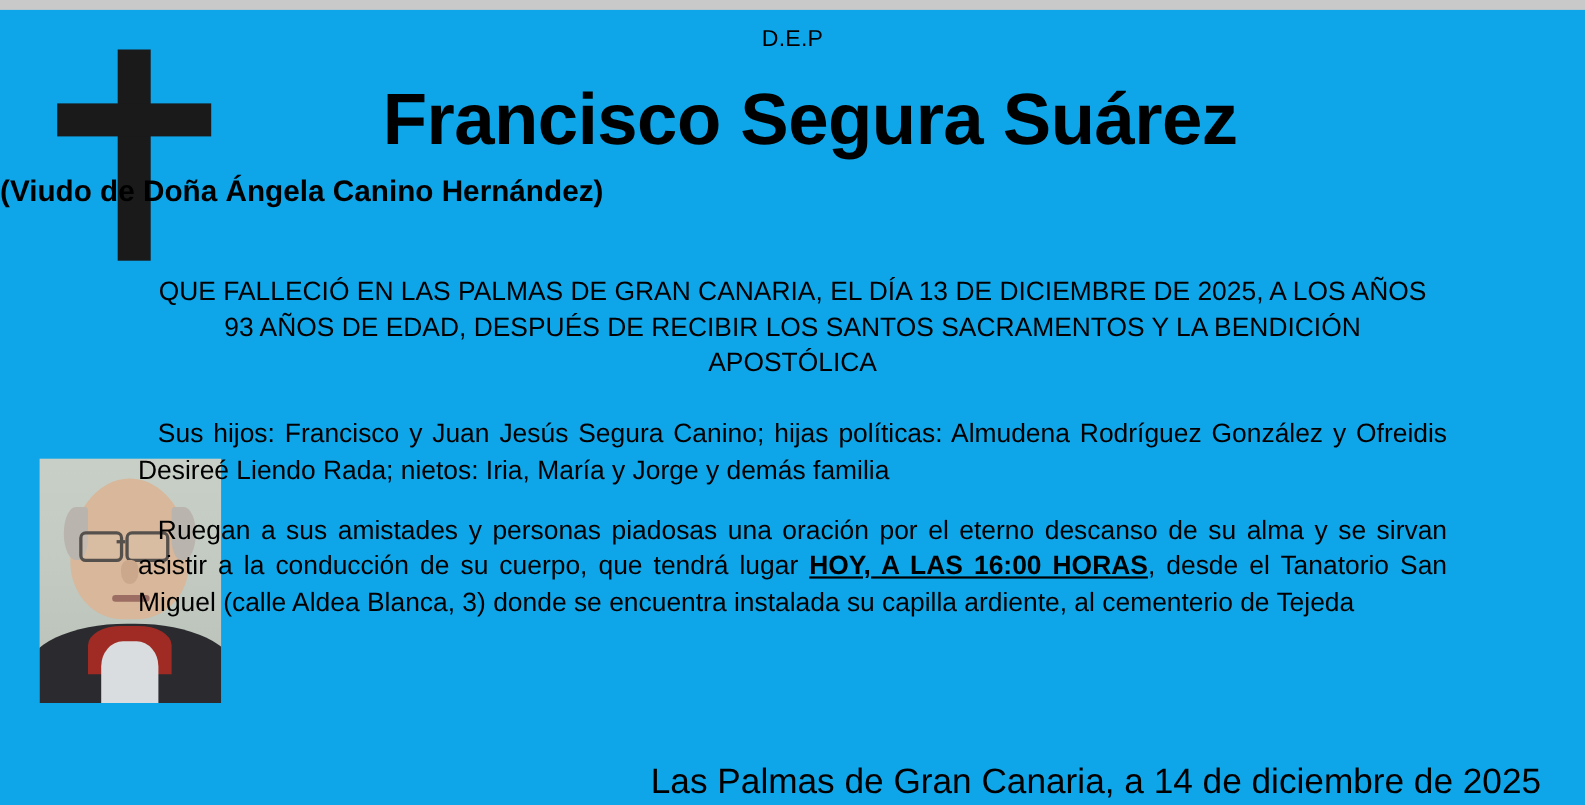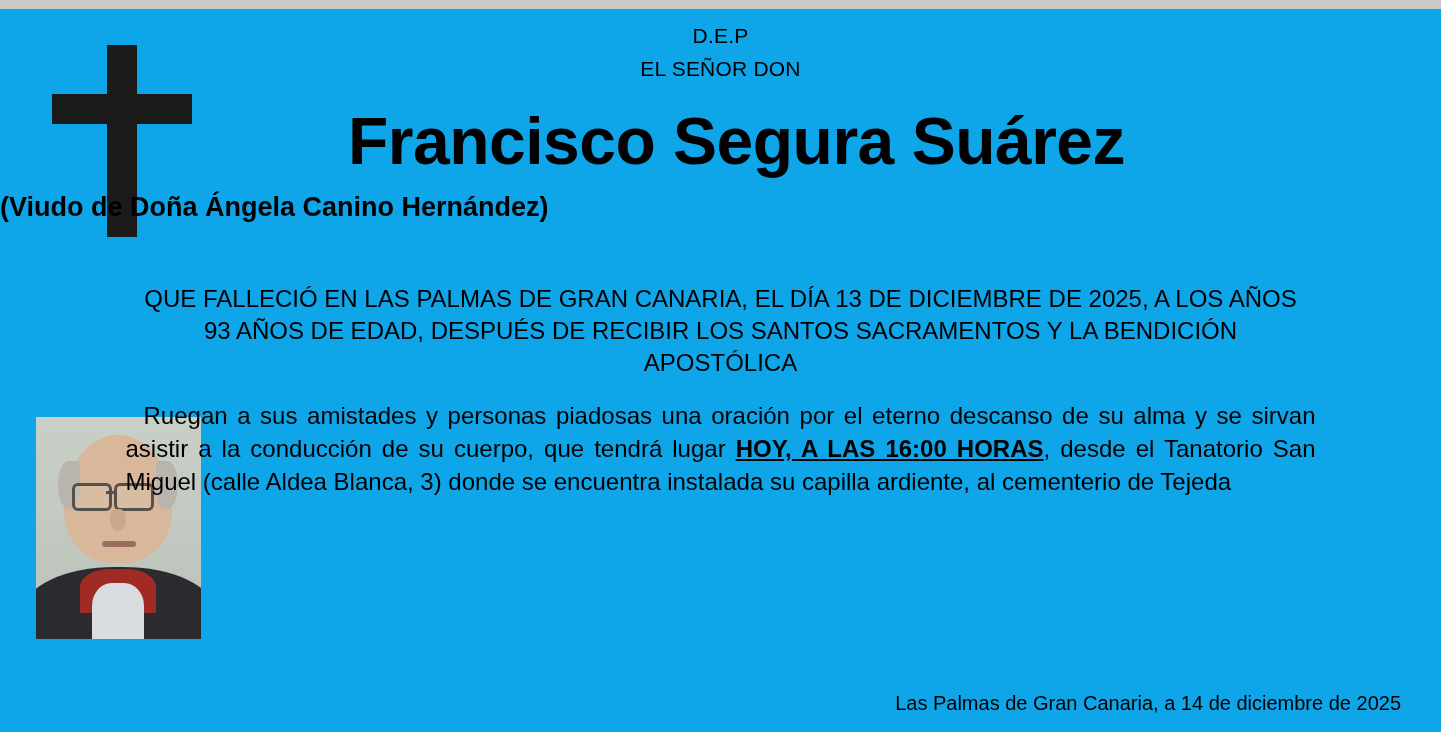--- a/index.html
+++ b/index.html
@@ -197,21 +197,21 @@
     margin-top: 22px;
   }
   .para b {
     font-weight: bold;
     text-decoration: underline;
   }
   .place-date {
     position: absolute;
     right: 40px;
     top: 683px;
-    font-size: 20px;
+    font-size: 32px;
     text-align: center;
   }
 </style>
 </head>
 <body>
 
 <div class="obituary">
 
   <div class="cross">
     <div class="vert"></div>
@@ -227,22 +227,22 @@
     <div class="hair-r"></div>
     <div class="glasses-l"></div>
     <div class="glasses-r"></div>
     <div class="glasses-bridge"></div>
     <div class="nose"></div>
     <div class="mouth"></div>
   </div>
 
   <div class="content">
     <div class="dep">D.E.P</div>
-    <div class="senor">EL SEÑOR DON</div>
     <div class="name">Francisco Segura Suárez</div>
     <div class="spouse">(Viudo de Doña Ángela Canino Hernández)</div>
     <div class="death-line">QUE FALLECIÓ EN LAS PALMAS DE GRAN CANARIA, EL DÍA 13 DE DICIEMBRE DE 2025, A LOS AÑOS 93 AÑOS DE EDAD, DESPUÉS DE RECIBIR LOS SANTOS SACRAMENTOS Y LA BENDICIÓN APOSTÓLICA</div>
+    <div class="para">Sus hijos: Francisco y Juan Jesús Segura Canino; hijas políticas: Almudena Rodríguez González y Ofreidis Desireé Liendo Rada; nietos: Iria, María y Jorge y demás familia</div>
     <div class="para last"><span>Ruegan a sus amistades y personas piadosas una oración por el eterno descanso de su alma y se sirvan asistir a la conducción de su cuerpo, que tendrá lugar </span><b>HOY, A LAS 16:00 HORAS</b><span>, desde el Tanatorio San Miguel (calle Aldea Blanca, 3) donde se encuentra instalada su capilla ardiente, al cementerio de Tejeda</span></div>
   </div>
 
   <div class="place-date">Las Palmas de Gran Canaria, a 14 de diciembre de 2025</div>
 
 </div>
 
 </body></html>

